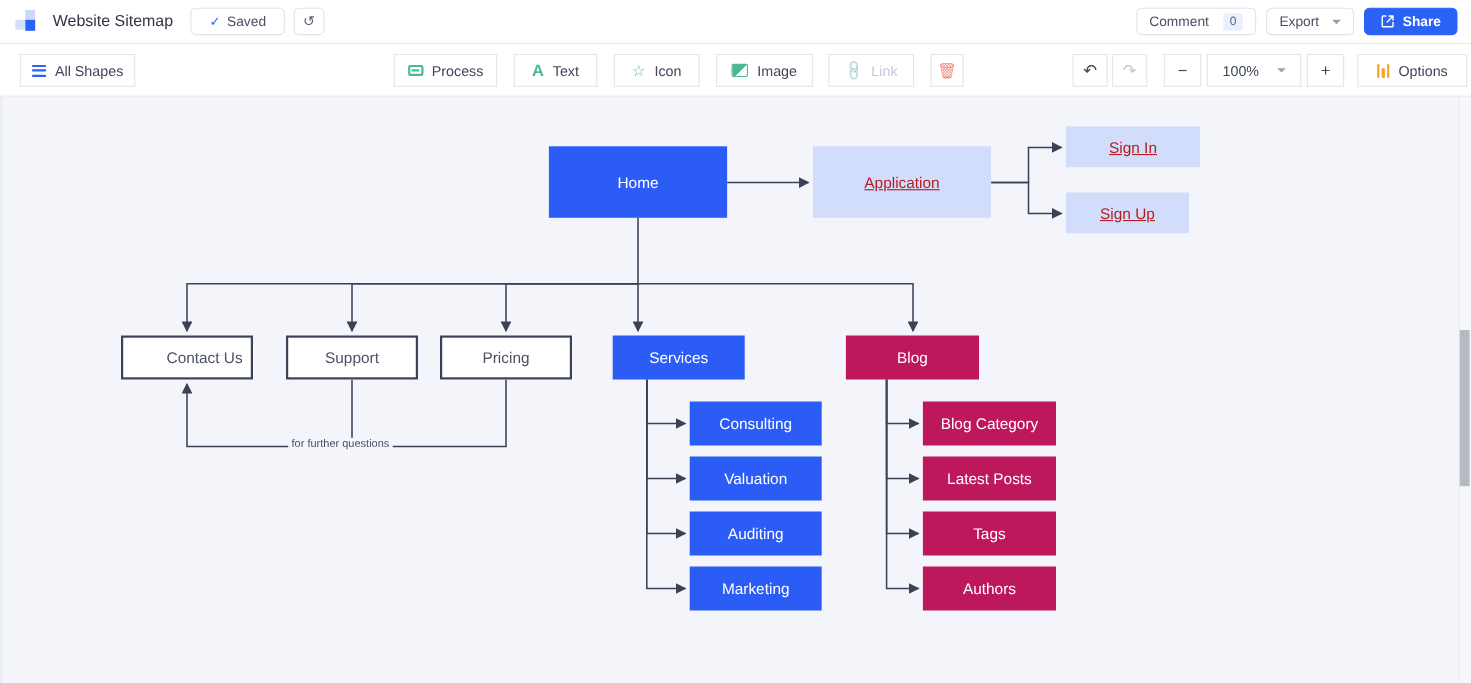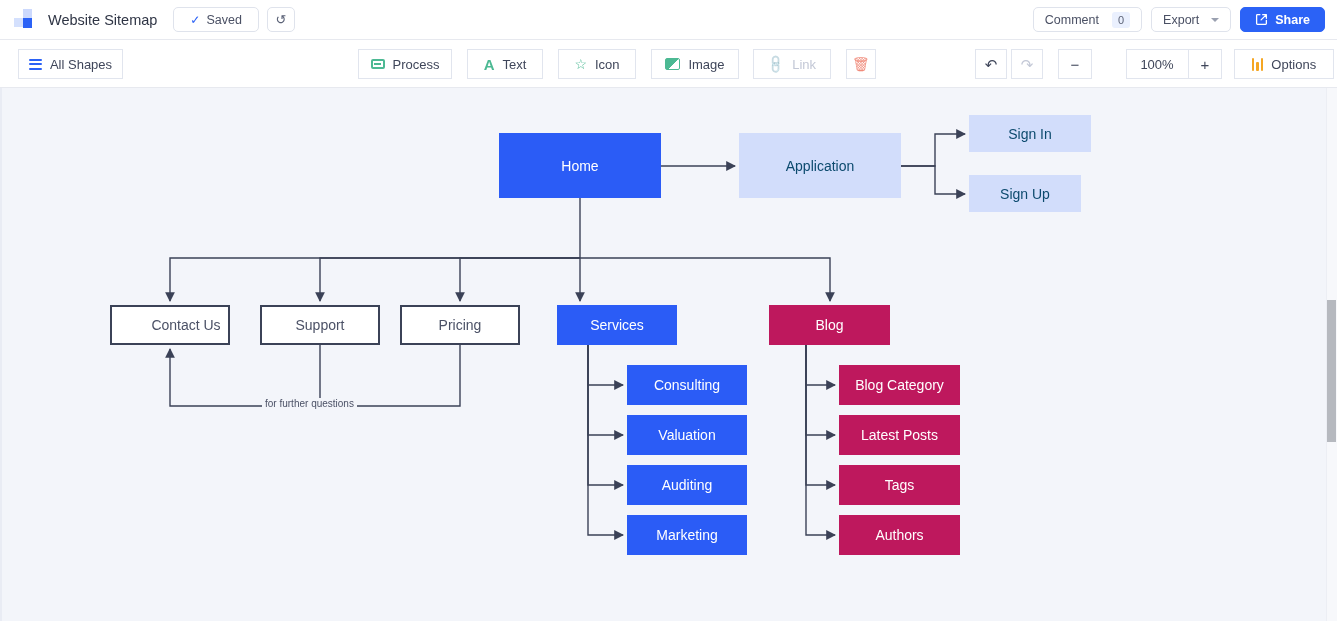--- a/index.html
+++ b/index.html
@@ -137,21 +137,21 @@
     width: 15px; height: 12px;
     border: 1.6px solid #4cb993; border-radius: 2px;
     background: linear-gradient(135deg,#4cb993 0 55%, transparent 55%);
   }
   .ic-link { color: #8da2f4; font-size: 13px; line-height: 1; transform: rotate(-45deg); display:inline-block;}
   .ic-trash { color: #f08a7a; font-size: 14px; line-height: 1; }
 
   .t-undo { left: 975px;  width: 32px; }
   .t-redo { left: 1011px; width: 32px; }
   .t-minus{ left: 1058px; width: 34px; }
-  .t-zoom { left: 1097px; width: 86px; gap: 10px; margin-left: 29px; }
+  .t-zoom { left: 1097px; width: 86px; gap: 10px; }
   .t-plus { left: 1188px; width: 34px; }
   .t-opts { left: 1234px; width: 100px; }
   .glyph { font-size: 15px; color: #3f465a; line-height: 1; }
   .glyph.gray { color: #c3c8d6; }
   .ic-opts { display:inline-flex; gap:2px; align-items:flex-end; height:13px;}
   .ic-opts i { display:block; width:2.5px; background:#f5a623; border-radius:1px;}
   .ic-opts i:nth-child(1){ height:13px; }
   .ic-opts i:nth-child(2){ height:9px; }
   .ic-opts i:nth-child(3){ height:13px; }
 
@@ -181,21 +181,21 @@
   }
 
   .node {
     position: absolute;
     display: flex; align-items: center; justify-content: center;
     font-size: 14px;
     cursor: pointer;
     text-align: center;
   }
   .node.blue   { background: #2b5cf6; color: #ffffff; }
-  .node.lav    { background: #d2ddfb; color: #0c4a6e; }
+  .node.lav    { background: #d2ddfb; color: #b91c1c; text-decoration: underline; }
   .node.white  { background: #ffffff; color: #4b5166; border: 2px solid #3b4257; }
   .node.green  { background: #be185d; color: #ffffff; }
 
   svg.links { position: absolute; left:0; top:0; width: 1337px; height: 533px; pointer-events: none; }
   .edge-label {
     position: absolute;
     font-size: 10px;
     color: #4b5166;
     background: #f3f5fa;
     padding: 0 3px;

